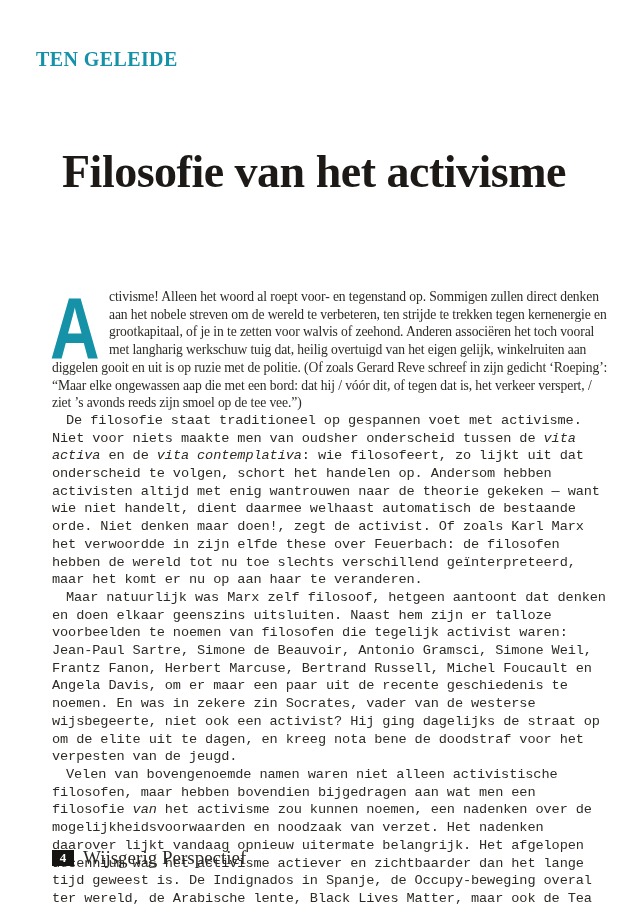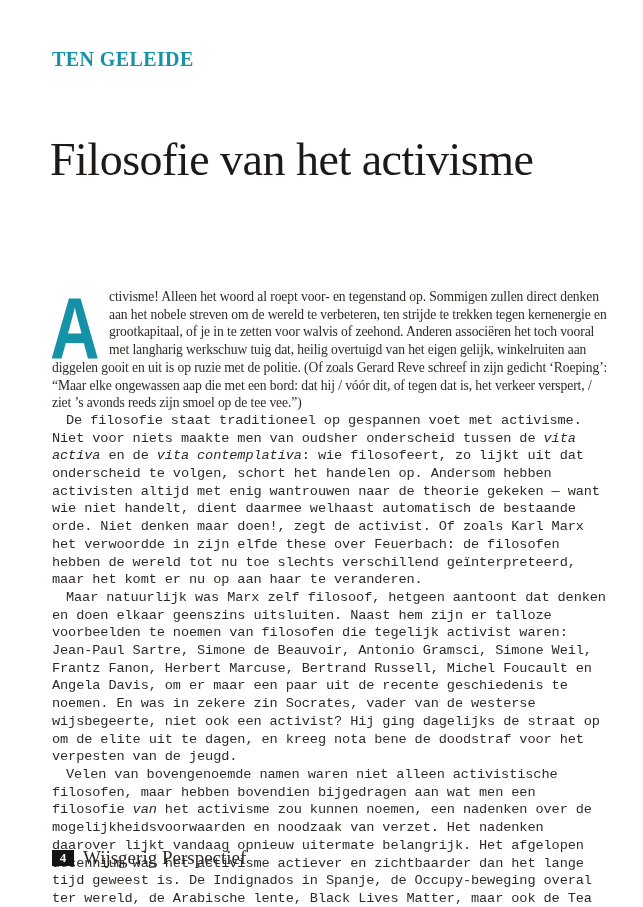--- a/index.html
+++ b/index.html
@@ -10,37 +10,37 @@
     position: relative;
     font-family: "Liberation Serif", serif;
     overflow: hidden;
   }
   :root { --accent: #1592a7; }
 
   .page { position: absolute; inset: 0; background: #ffffff; }
 
   .kicker {
     position: absolute;
-    left: 52px;
+    left: 36px;
     top: 48px;
     font-size: 20px;
     font-weight: bold;
     color: var(--accent);
     letter-spacing: 0.4px;
   }
 
   .title {
     position: absolute;
     left: 50px;
     top: 134px;
-    margin: 0;
+    margin: 12px;
     width: 545px;
     font-size: 46px;
     line-height: 52px;
-    font-weight: normal;
+    font-weight: bold;
     color: #1c1916;
     letter-spacing: -0.5px;
   }
 
   .article {
     position: absolute;
     left: 52px;
     top: 288px;
     width: 562px;
     font-size: 13.6px;

